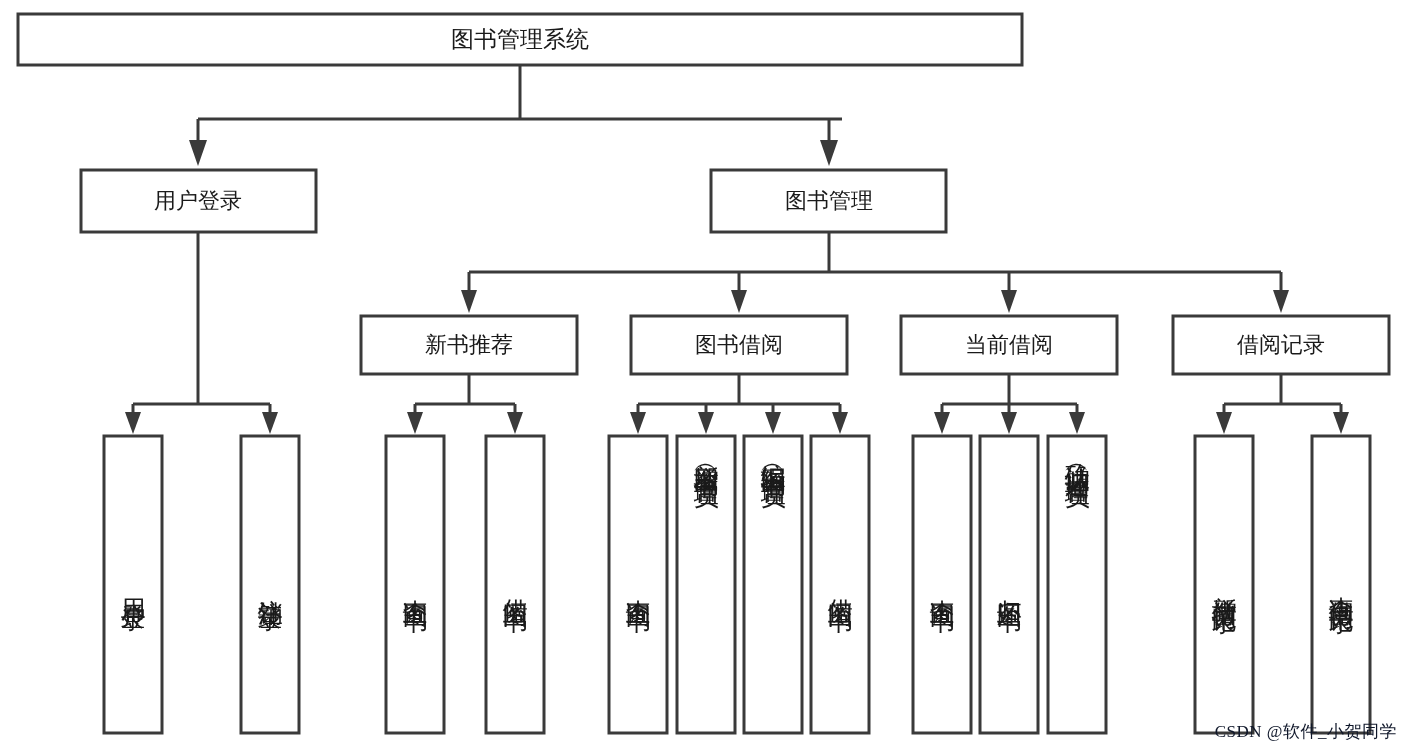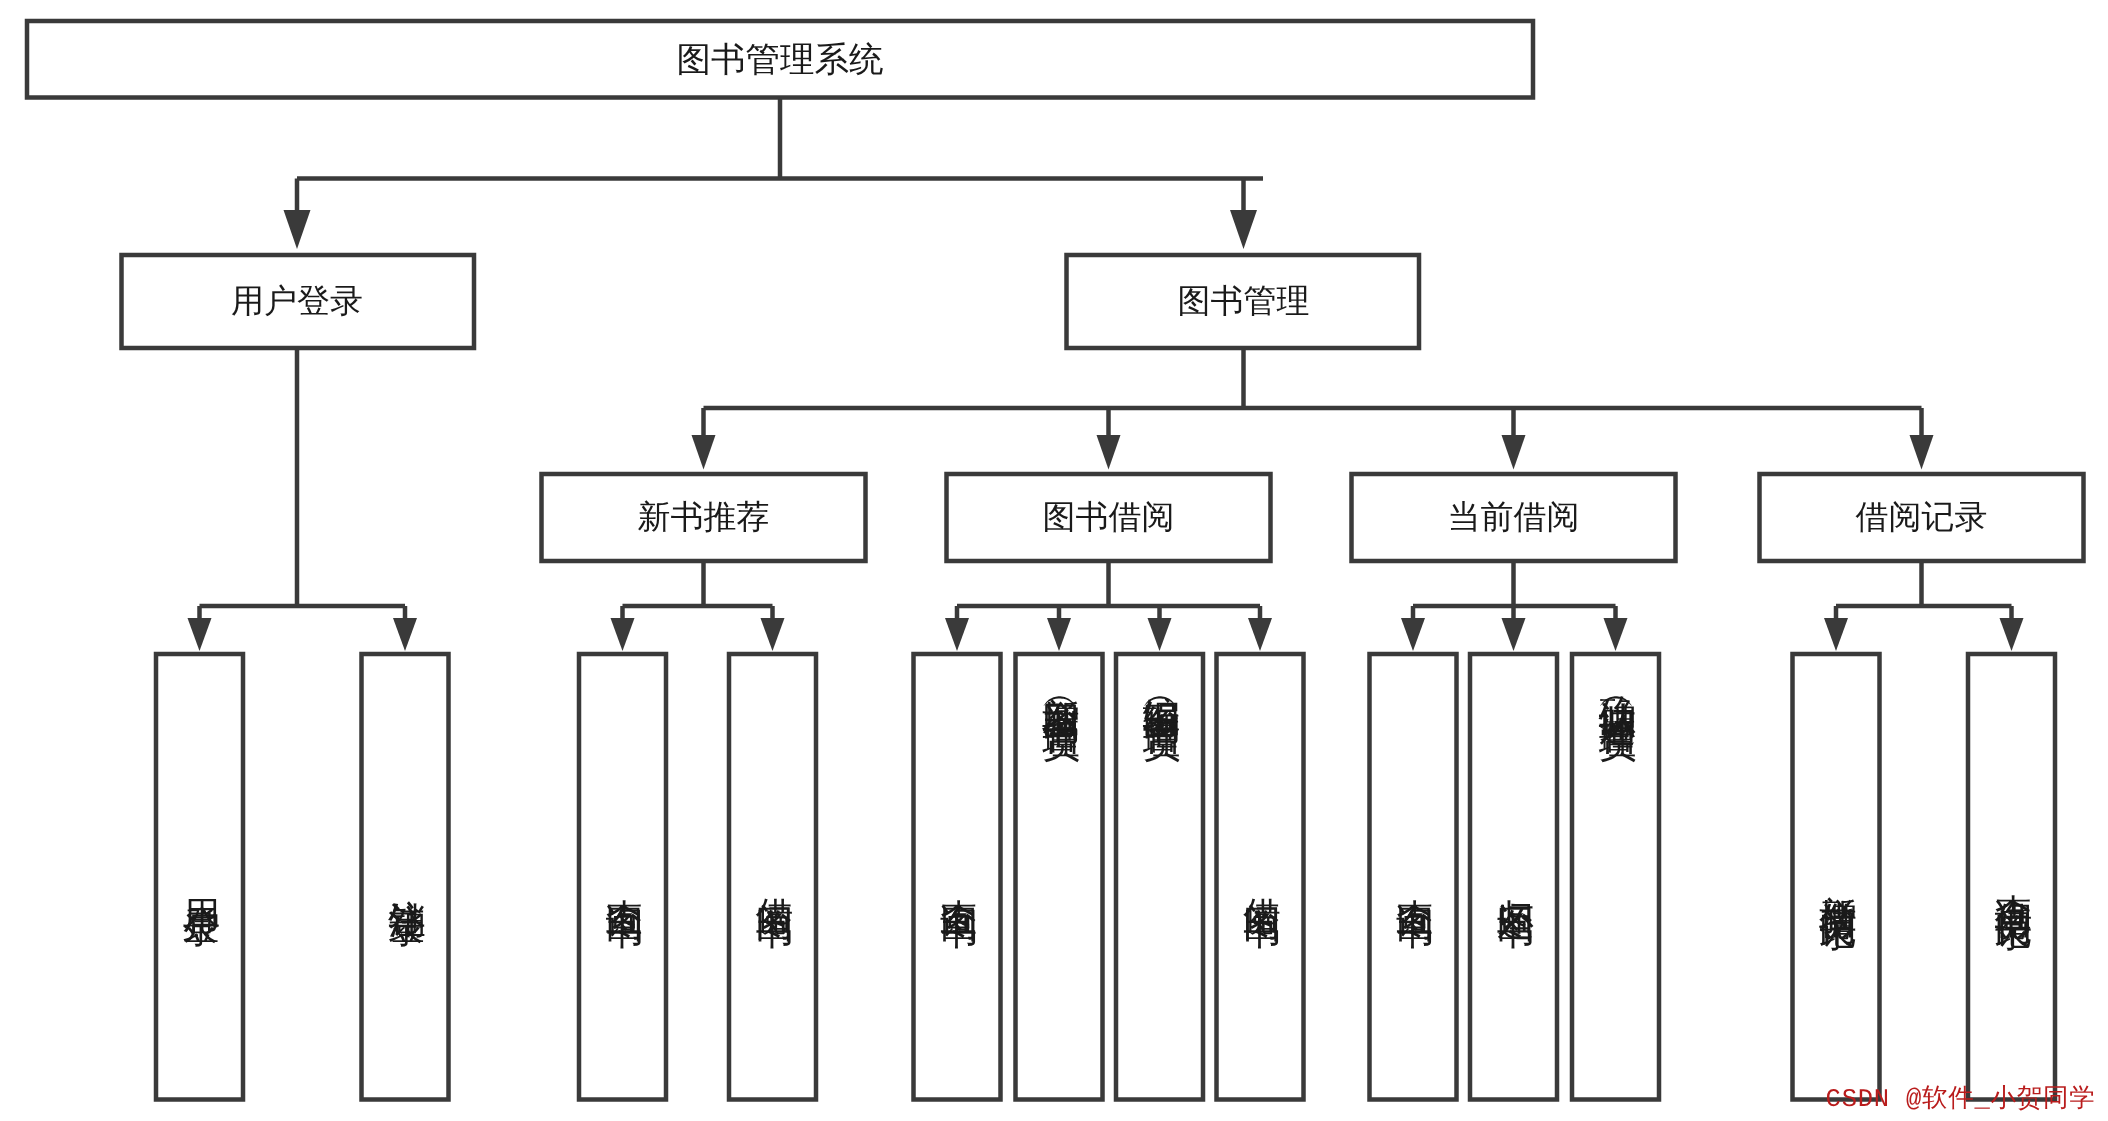--- a/index.html
+++ b/index.html
@@ -71,23 +71,23 @@
     line-height: 1.18;
     color: #1a1a1a;
     letter-spacing: 3px;
     white-space: nowrap;
     text-align: left;
   }
   .watermark {
     position: absolute;
     right: 8px;
     bottom: 4px;
-    font-family: Liberation Mono, monospace;
+    font-family: Liberation Serif, serif;
     font-size: 17px;
-    color: #b91c1c;
+    color: #0f172a;
     letter-spacing: 0.5px;
     white-space: nowrap;
   }
 </style>
 </head>
 <body>
 
 <div id="diagram-root">
 
   <svg class="diagram-canvas" viewBox="0 0 1405 747" xmlns="http://www.w3.org/2000/svg">

